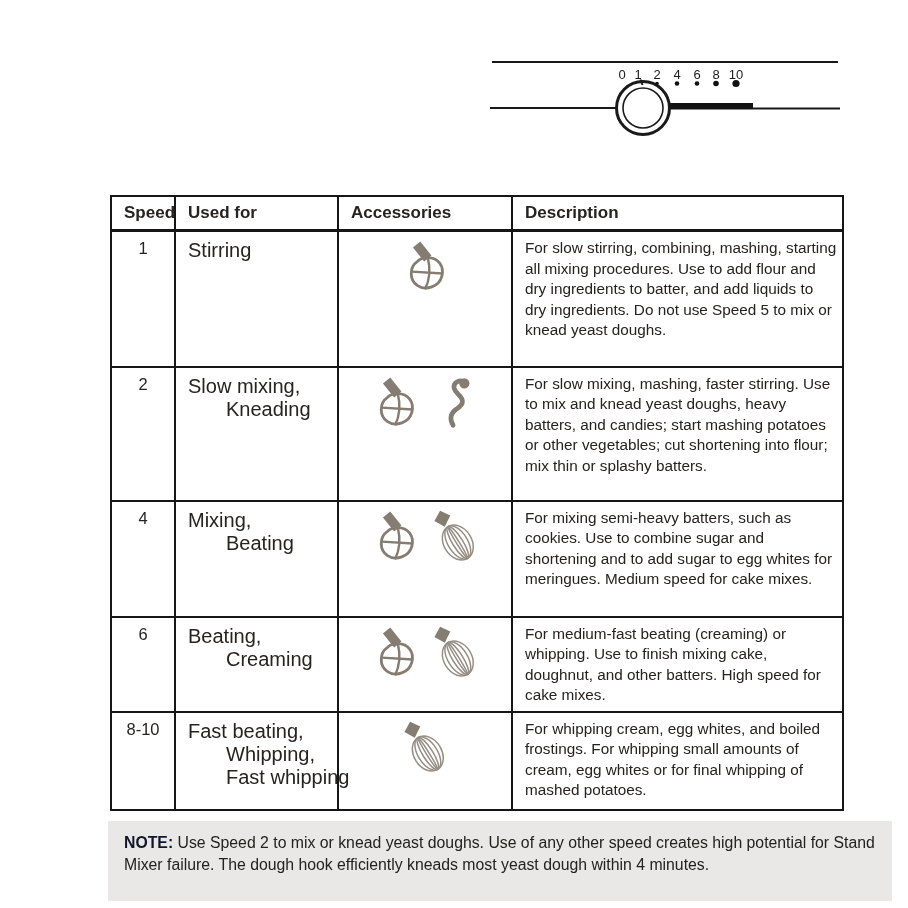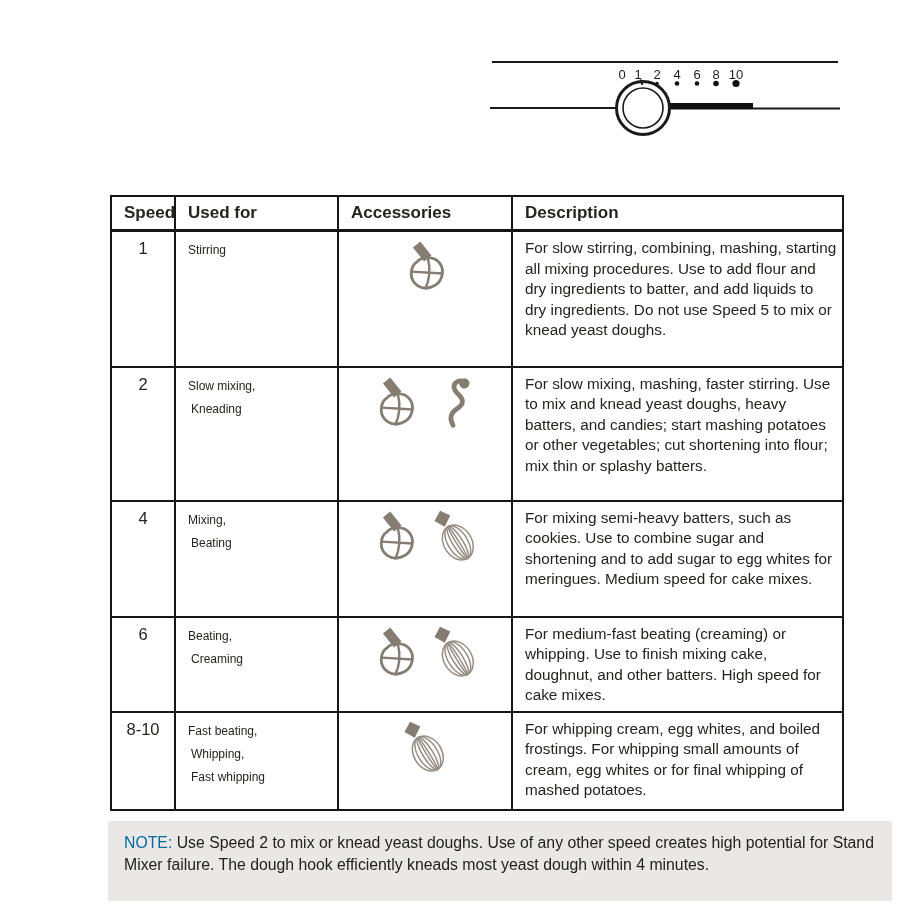--- a/index.html
+++ b/index.html
@@ -34,33 +34,33 @@
   table.speed-table thead th{
     border-bottom-width:3.5px;
     font-size:17px;font-weight:bold;text-align:left;
     padding:5px 0 5px 12px;height:22px;white-space:nowrap;overflow:visible;
   }
   th.col-speed{padding-left:13px;}
   th.col-acc{text-align:center;padding-left:0;}
   th.col-desc{padding-left:13px;}
   td{vertical-align:top;}
   td.speed{ text-align:center;padding-top:7px;font-size:16.5px;white-space:nowrap;}
-  td.used{ padding:7px 2px 0 12px;font-size:12px;line-height:23px;}
+  td.used{ padding:7px 2px 0 12px;font-size:20px;line-height:23px;}
   td.used .uline{white-space:nowrap;}
-  td.used .uline + .uline{padding-left:3px;}
+  td.used .uline + .uline{padding-left:3px;margin-left:35px;}
   td.acc{padding-top:6px;}
   td.acc .icon-wrap{display:flex;justify-content:center;align-items:flex-start;gap:4px;}
   td.desc{padding:6px 4px 4px 12px;font-size:15.3px;line-height:20.6px;color:#262220;}
   
   .note{
     position:absolute;left:108px;top:821px;width:784px;min-height:80px;
     background:var(--note-bg,#e9e8e6);box-sizing:border-box;
     padding:11px 16px 12px 16px;font-size:15.8px;line-height:21.5px;color:#24211e;
   }
-  .note b{font-weight:normal;color:#0369a1;}
+  .note b{font-weight:bold;color:#0f172a;}
 </style>
 </head>
 <body>
 
 <div class="page" style="--title-bg: #8f8f8f; --note-bg: #e9e8e6; --border: #161616;">
 
 
 
   <svg class="dial" width="360" height="118" viewBox="0 0 360 118" xmlns="http://www.w3.org/2000/svg">
     <g id="dial-static">

